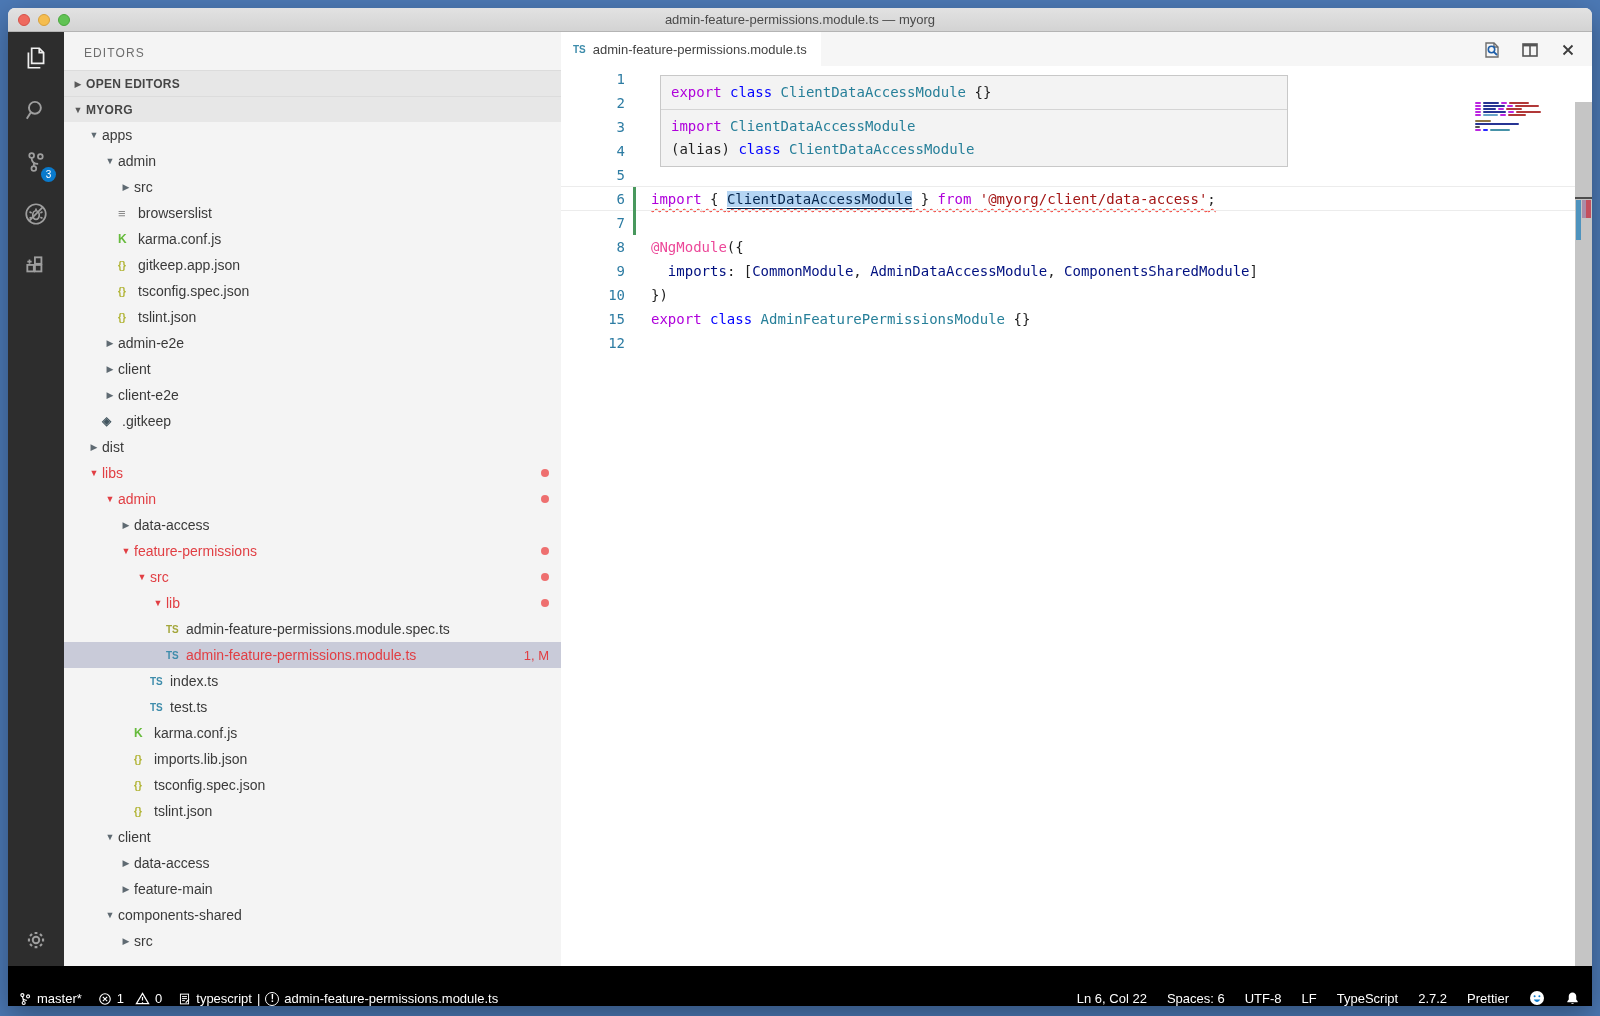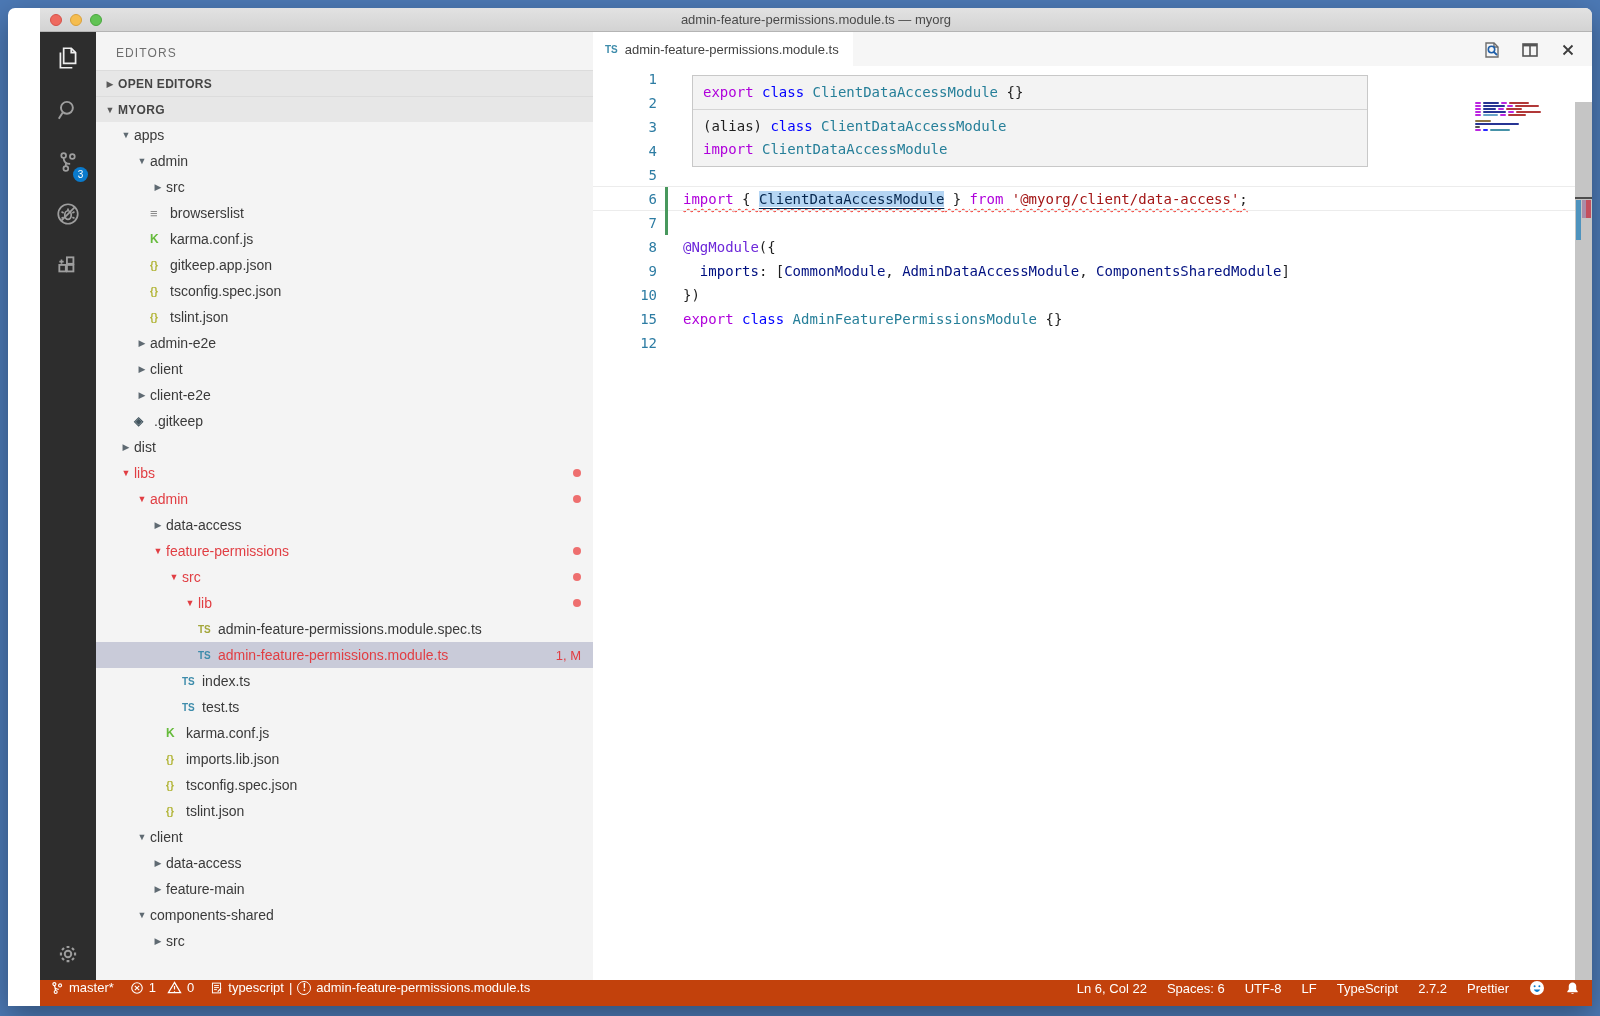--- a/index.html
+++ b/index.html
@@ -1,21 +1,21 @@
 <!DOCTYPE html>
 <html><head>
 <meta charset="utf-8">
 <style>
   * { margin:0; padding:0; box-sizing:border-box; }
   html,body { width:1600px; height:1016px; overflow:hidden; }
   body { background:#4c79b5; font-family:"Liberation Sans","DejaVu Sans",sans-serif; }
 
   .window { position:absolute; left:8px; top:8px; width:1584px; height:998px;
             border-radius:7px 7px 0 0; overflow:hidden; background:#fff;
-            box-shadow:0 10px 30px rgba(0,0,0,.35); display:flex; flex-direction:column;padding-left:32px; }
+            box-shadow:0 10px 30px rgba(0,0,0,.35); display:flex; flex-direction:column; }
 
   
   .titlebar { height:24px; background:linear-gradient(#e2e2e2,#d3d3d3); border-bottom:1px solid #b4b4b4;
               position:relative; flex:0 0 auto; }
   .lights { position:absolute; left:10px; top:6px; display:flex; gap:8px; }
   .light { width:12px; height:12px; border-radius:50%; }
   .l-red{ background:#ee6a5f; border:1px solid #d55249;}
   .l-yel{ background:#f5bd4f; border:1px solid #d8a03c;}
   .l-grn{ background:#61c354; border:1px solid #4aa73e;}
   .wtitle { text-align:center; font-size:13px; color:#4a4a4a; line-height:23px; }
@@ -60,43 +60,43 @@
   .edactions .eic { width:20px; height:20px; cursor:pointer; display:flex; align-items:center; justify-content:center; }
 
   .codearea { position:absolute; left:0; right:0; top:34px; bottom:0; padding-top:1px; overflow:hidden; }
   .cline-borders { position:absolute; left:0; right:17px; height:25px; top:120px;
                    border-top:1px solid #ececec; border-bottom:1px solid #ececec; pointer-events:none; }
   .gbar { position:absolute; left:72px; top:121px; width:3px; height:48px; background:#48985d; }
   .crow { height:24px; display:flex; align-items:center; font-size:14px; white-space:pre; }
   .gut { width:64px; flex:0 0 auto; text-align:right; color:#2d7ca3; font-size:14px; }
   .ltext { padding-left:26px; display:flex; align-items:center; }
   .tk-kw{color:#af00db;} .tk-kw2{color:#0000ff;} .tk-type{color:#267f99;} .tk-str{color:#a31515;}
-  .tk-var{color:#001080;} .tk-fn{color:#6d28d9;} .tk-pn{color:#1f1f1f;}
+  .tk-var{color:#001080;} .tk-fn{color:#ec4899;} .tk-pn{color:#1f1f1f;}
   .sq { text-decoration:underline; text-decoration-style:wavy; text-decoration-color:#f0281e;
         text-decoration-thickness:1px; text-underline-offset:4px; display:inline-flex; }
   .tk-hl { background:#b5d5f3; color:#06264d; text-decoration:underline; text-decoration-color:#06264d; }
 
   
-  .hover { position:absolute; left:99px; top:10px; width:676px; z-index:8; background:#f3f3f3;
+  .hover { position:absolute; left:99px; top:10px; width:628px; z-index:8; background:#f3f3f3;
            border:1px solid #c8c8c8; font-size:14px; line-height:23px; color:#1e1e1e; }
   .hsec { padding:5px 10px; }
   .hsec + .hsec { border-top:1px solid #d4d4d4; }
 
   
   .minimap { position:absolute; top:36px; right:51px; width:66px; z-index:2; }
   .mrow { height:2px; margin-bottom:1px; display:flex; gap:2px; }
   .mseg { height:2px; border-radius:1px; opacity:.85; }
   .ovstrip { position:absolute; top:36px; right:0; width:17px; bottom:0; background:#c5c5c5; z-index:1; cursor:pointer; }
   .ovcursor { position:absolute; left:0; right:0; top:95px; height:2px; background:#4d4d4d; }
   .ovblue { position:absolute; left:1px; width:5px; top:98px; height:40px; background:#4e93be; }
   .ovmauve { position:absolute; left:7px; width:4px; top:98px; height:18px; background:#aa8ca8; }
   .ovred { position:absolute; left:11px; width:5px; top:98px; height:18px; background:#c44f5e; }
 
   
-  .statusbar { height:26px; background:#c2410c; color:#fff; display:flex; align-items:flex-start;
+  .statusbar { height:40px; background:#000000; color:#fff; display:flex; align-items:flex-end;
                font-size:13px; flex:0 0 auto; padding:0 12px 0 10px; }
   .sitem { display:flex; align-items:center; gap:5px; margin-right:16px; cursor:pointer; white-space:nowrap; }
   .sright { margin-left:auto; display:flex; align-items:center; }
   .sright .sitem { margin-right:0; margin-left:20px; }
   .bang { width:14px; height:14px; border:1.2px solid #fff; border-radius:50%; font-size:10px; font-weight:bold;
           display:inline-flex; align-items:center; justify-content:center; }
   .statusbar svg { display:block; }
 </style>
 </head>
 <body>
@@ -384,22 +384,22 @@
             <div class="crow"><span class="gut">8</span><span class="ltext"><span class="tk-fn">@NgModule</span><span class="tk-pn">({</span></span></div>
             <div class="crow"><span class="gut">9</span><span class="ltext"><span class="tk-pn">  </span><span class="tk-var">imports</span><span class="tk-pn">: [</span><span class="tk-var">CommonModule</span><span class="tk-pn">, </span><span class="tk-var">AdminDataAccessModule</span><span class="tk-pn">, </span><span class="tk-var">ComponentsSharedModule</span><span class="tk-pn">]</span></span></div>
             <div class="crow"><span class="gut">10</span><span class="ltext"><span class="tk-pn">})</span></span></div>
             <div class="crow"><span class="gut">15</span><span class="ltext"><span class="tk-kw">export</span><span class="tk-pn"> </span><span class="tk-kw2">class</span><span class="tk-pn"> </span><span class="tk-type">AdminFeaturePermissionsModule</span><span class="tk-pn"> {}</span></span></div>
             <div class="crow"><span class="gut">12</span><span class="ltext"></span></div>
           </div>
 
         <div class="hover" style="top:9px;">
           <div class="hsec" id="hov-sig"><span class="tk-kw">export</span><span class="tk-pn"> </span><span class="tk-kw2">class</span><span class="tk-pn"> </span><span class="tk-type">ClientDataAccessModule</span><span class="tk-pn"> {}</span></div>
           <div class="hsec">
+            <div id="hov-import"><span class="tk-kw">import</span><span class="tk-pn"> </span><span class="tk-type">ClientDataAccessModule</span></div>
             <div id="hov-alias"><span class="tk-pn">(alias) </span><span class="tk-kw2">class</span><span class="tk-pn"> </span><span class="tk-type">ClientDataAccessModule</span></div>
-            <div id="hov-import"><span class="tk-kw">import</span><span class="tk-pn"> </span><span class="tk-type">ClientDataAccessModule</span></div>
           </div>
         </div>
 
         <div class="minimap" id="minimap">
             <div class="mrow">
               <span class="mseg" style="width: 6px; background: rgb(175, 0, 219);"></span>
               <span class="mseg" style="width: 16px; background: rgb(0, 16, 128);"></span>
               <span class="mseg" style="width: 6px; background: rgb(175, 0, 219);"></span>
               <span class="mseg" style="width: 20px; background: rgb(163, 21, 21);"></span>
             </div>

